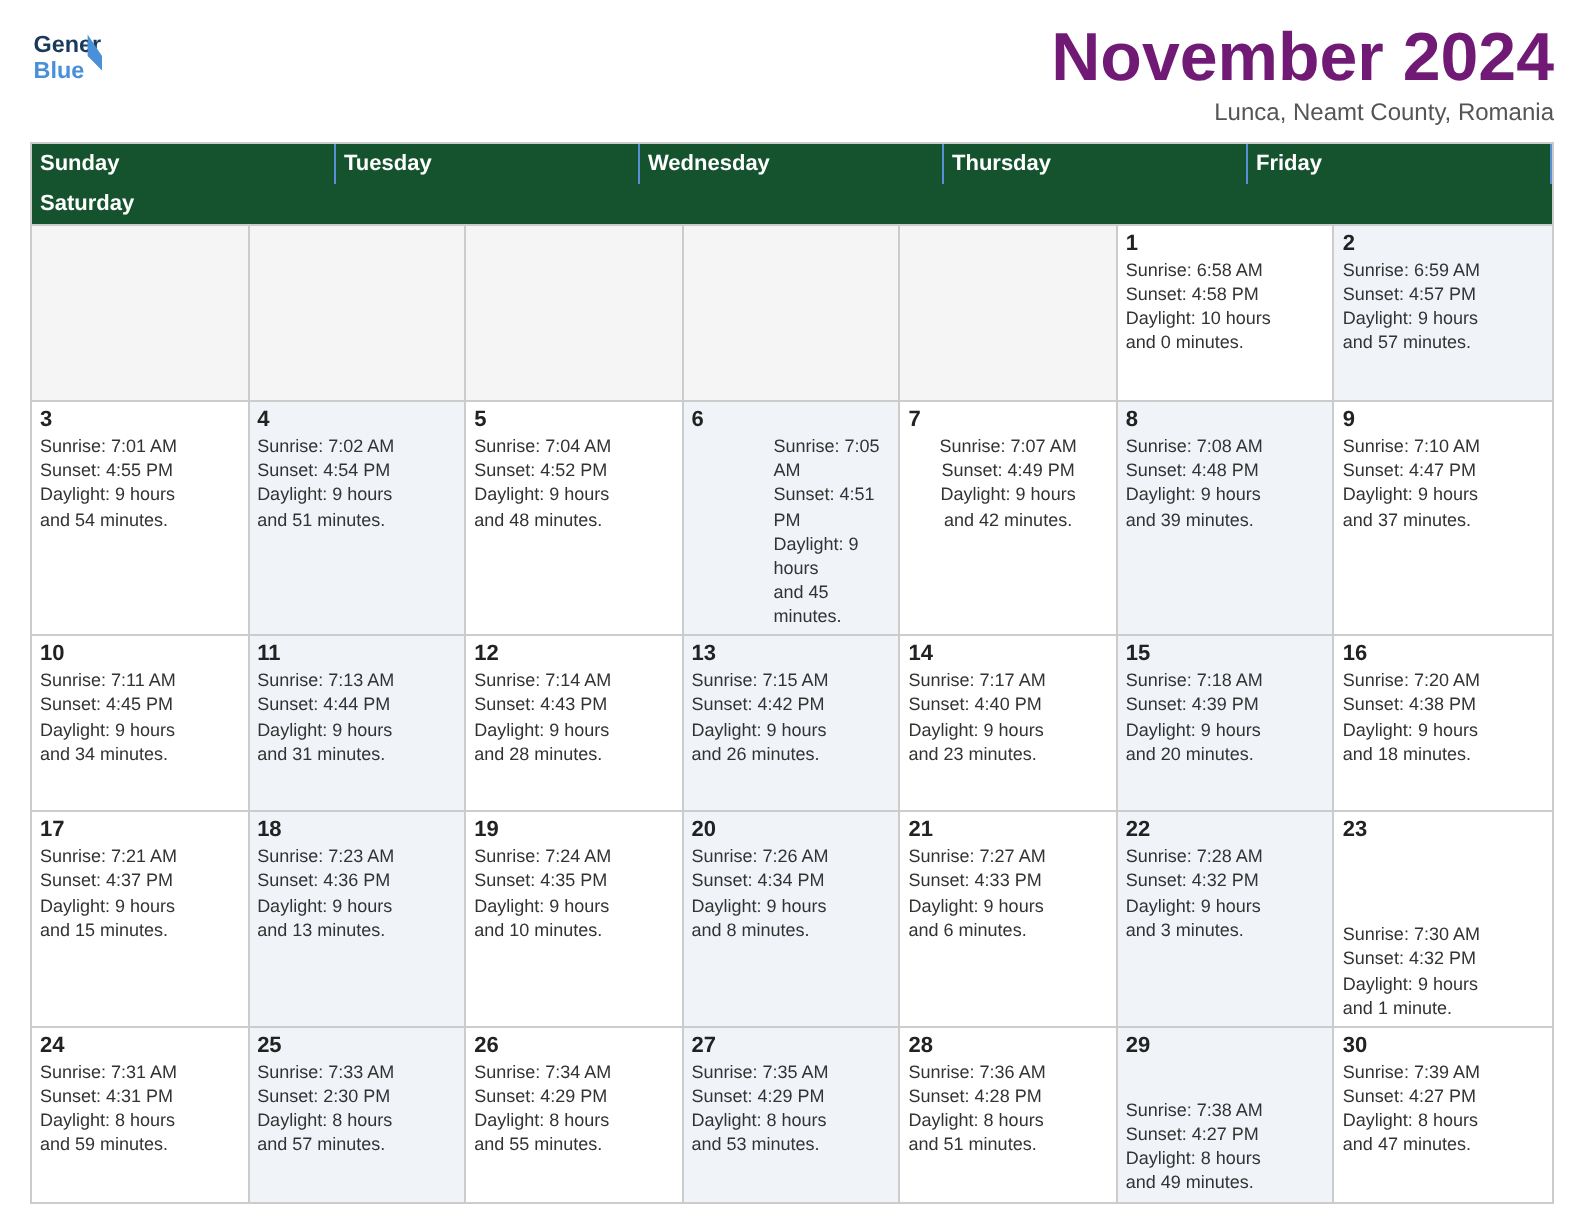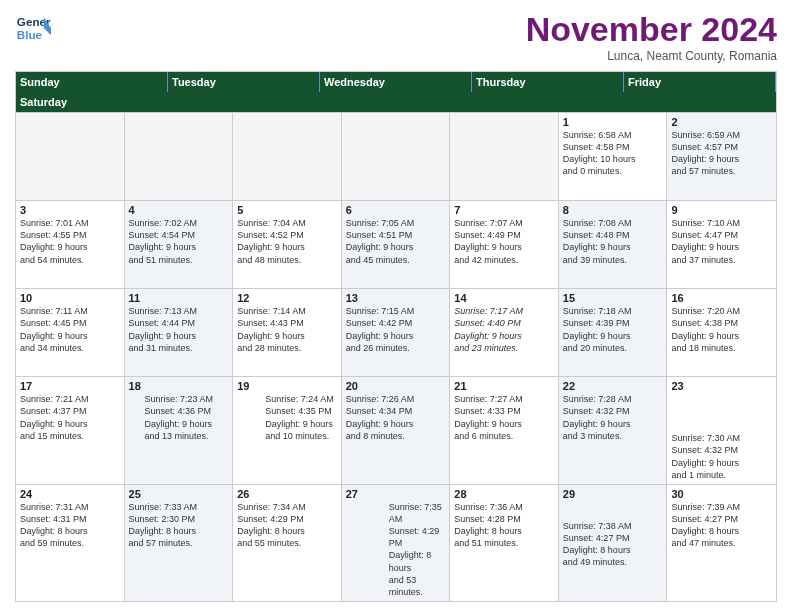--- a/index.html
+++ b/index.html
@@ -166,28 +166,28 @@
           </div>
           <div class="cal-cell">
             <div class="day-num">5</div>
             <div class="day-info" style="white-space: pre-line;">Sunrise: 7:04 AM
 Sunset: 4:52 PM
 Daylight: 9 hours
 and 48 minutes.</div>
           </div>
           <div class="cal-cell alt">
             <div class="day-num">6</div>
-            <div class="day-info" style="white-space: pre-line;">Sunrise: 7:05 AM
+            <div class="day-info" style="white-space: pre-line; margin-left: 41px;">Sunrise: 7:05 AM
 Sunset: 4:51 PM
 Daylight: 9 hours
 and 45 minutes.</div>
           </div>
           <div class="cal-cell">
             <div class="day-num">7</div>
-            <div class="day-info" style="white-space: pre-line;">Sunrise: 7:07 AM
+            <div class="day-info" style="white-space: pre-line; text-align: center;">Sunrise: 7:07 AM
 Sunset: 4:49 PM
 Daylight: 9 hours
 and 42 minutes.</div>
           </div>
           <div class="cal-cell alt">
             <div class="day-num">8</div>
             <div class="day-info" style="white-space: pre-line;">Sunrise: 7:08 AM
 Sunset: 4:48 PM
 Daylight: 9 hours
 and 39 minutes.</div>
@@ -224,21 +224,21 @@
           </div>
           <div class="cal-cell alt">
             <div class="day-num">13</div>
             <div class="day-info" style="white-space: pre-line;">Sunrise: 7:15 AM
 Sunset: 4:42 PM
 Daylight: 9 hours
 and 26 minutes.</div>
           </div>
           <div class="cal-cell">
             <div class="day-num">14</div>
-            <div class="day-info" style="white-space: pre-line; font-style: italic;">Sunrise: 7:17 AM
+            <div class="day-info" style="white-space: pre-line;">Sunrise: 7:17 AM
 Sunset: 4:40 PM
 Daylight: 9 hours
 and 23 minutes.</div>
           </div>
           <div class="cal-cell alt">
             <div class="day-num">15</div>
             <div class="day-info" style="white-space: pre-line;">Sunrise: 7:18 AM
 Sunset: 4:39 PM
 Daylight: 9 hours
 and 20 minutes.</div>
@@ -254,28 +254,28 @@
         <div class="cal-row">
           <div class="cal-cell">
             <div class="day-num">17</div>
             <div class="day-info" style="white-space: pre-line;">Sunrise: 7:21 AM
 Sunset: 4:37 PM
 Daylight: 9 hours
 and 15 minutes.</div>
           </div>
           <div class="cal-cell alt">
             <div class="day-num">18</div>
-            <div class="day-info" style="white-space: pre-line; margin-left: 16px;">Sunrise: 7:23 AM
+            <div class="day-info" style="white-space: pre-line;">Sunrise: 7:23 AM
 Sunset: 4:36 PM
 Daylight: 9 hours
 and 13 minutes.</div>
           </div>
           <div class="cal-cell">
             <div class="day-num">19</div>
-            <div class="day-info" style="white-space: pre-line; margin-left: 28px;">Sunrise: 7:24 AM
+            <div class="day-info" style="white-space: pre-line;">Sunrise: 7:24 AM
 Sunset: 4:35 PM
 Daylight: 9 hours
 and 10 minutes.</div>
           </div>
           <div class="cal-cell alt">
             <div class="day-num">20</div>
             <div class="day-info" style="white-space: pre-line;">Sunrise: 7:26 AM
 Sunset: 4:34 PM
 Daylight: 9 hours
 and 8 minutes.</div>
@@ -319,21 +319,21 @@
           </div>
           <div class="cal-cell">
             <div class="day-num">26</div>
             <div class="day-info" style="white-space: pre-line;">Sunrise: 7:34 AM
 Sunset: 4:29 PM
 Daylight: 8 hours
 and 55 minutes.</div>
           </div>
           <div class="cal-cell alt">
             <div class="day-num">27</div>
-            <div class="day-info" style="white-space: pre-line; margin-left: 43px;">Sunrise: 7:35 AM
+            <div class="day-info" style="white-space: pre-line;">Sunrise: 7:35 AM
 Sunset: 4:29 PM
 Daylight: 8 hours
 and 53 minutes.</div>
           </div>
           <div class="cal-cell">
             <div class="day-num">28</div>
             <div class="day-info" style="white-space: pre-line;">Sunrise: 7:36 AM
 Sunset: 4:28 PM
 Daylight: 8 hours
 and 51 minutes.</div>

